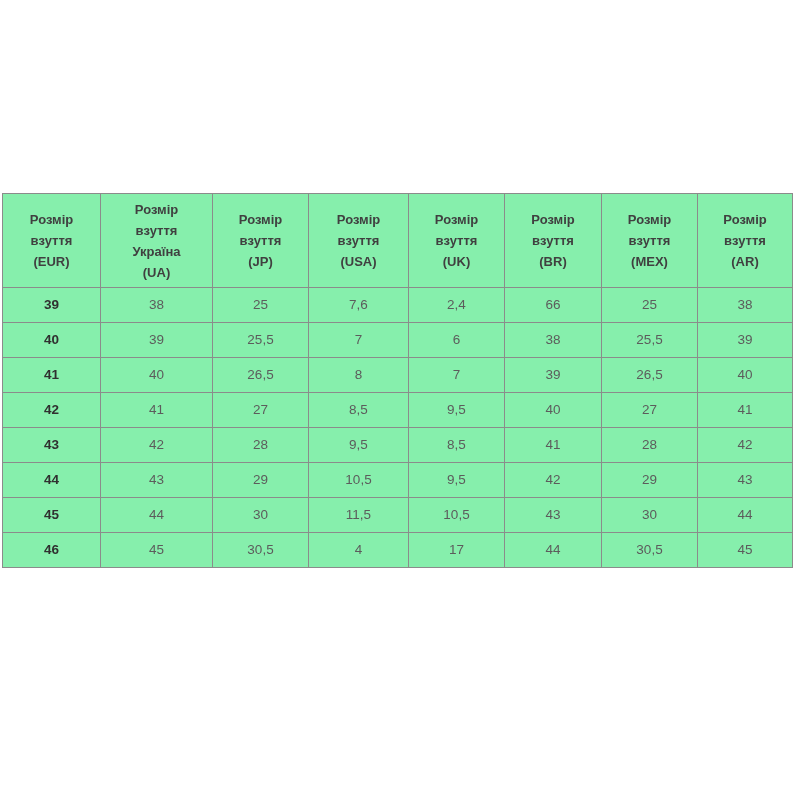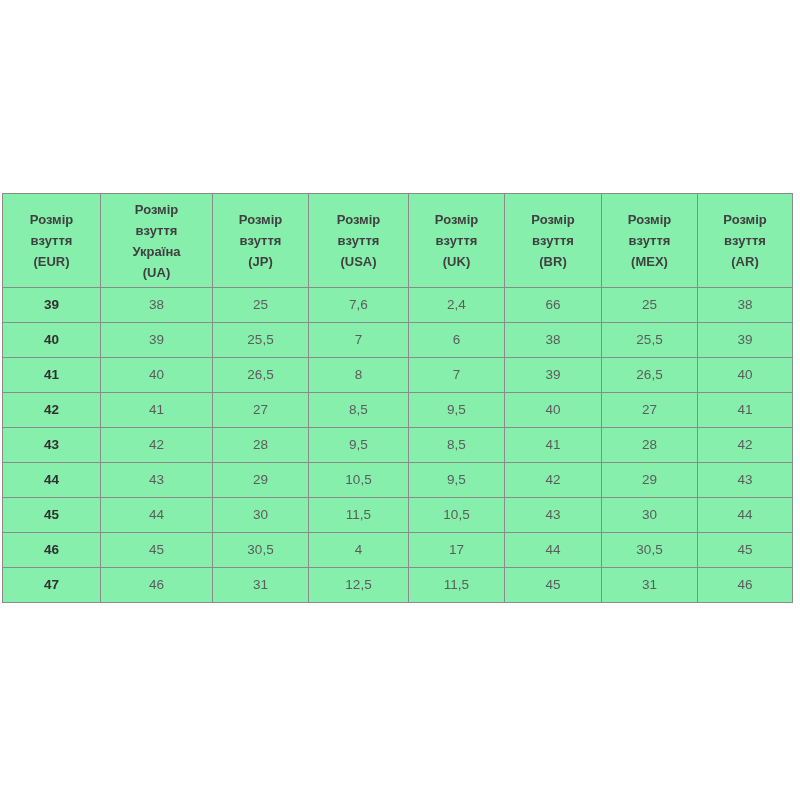--- a/index.html
+++ b/index.html
@@ -167,24 +167,14 @@
       <tr>
         <td class="col-eur">46</td>
         <td>45</td>
         <td>30,5</td>
         <td>4</td>
         <td>17</td>
         <td>44</td>
         <td>30,5</td>
         <td>45</td>
       </tr>
-      <tr>
-        <td class="col-eur">47</td>
-        <td>46</td>
-        <td>31</td>
-        <td>12,5</td>
-        <td>11,5</td>
-        <td>45</td>
-        <td>31</td>
-        <td>46</td>
-      </tr>
     </tbody>
 </table>
 
 </body></html>

